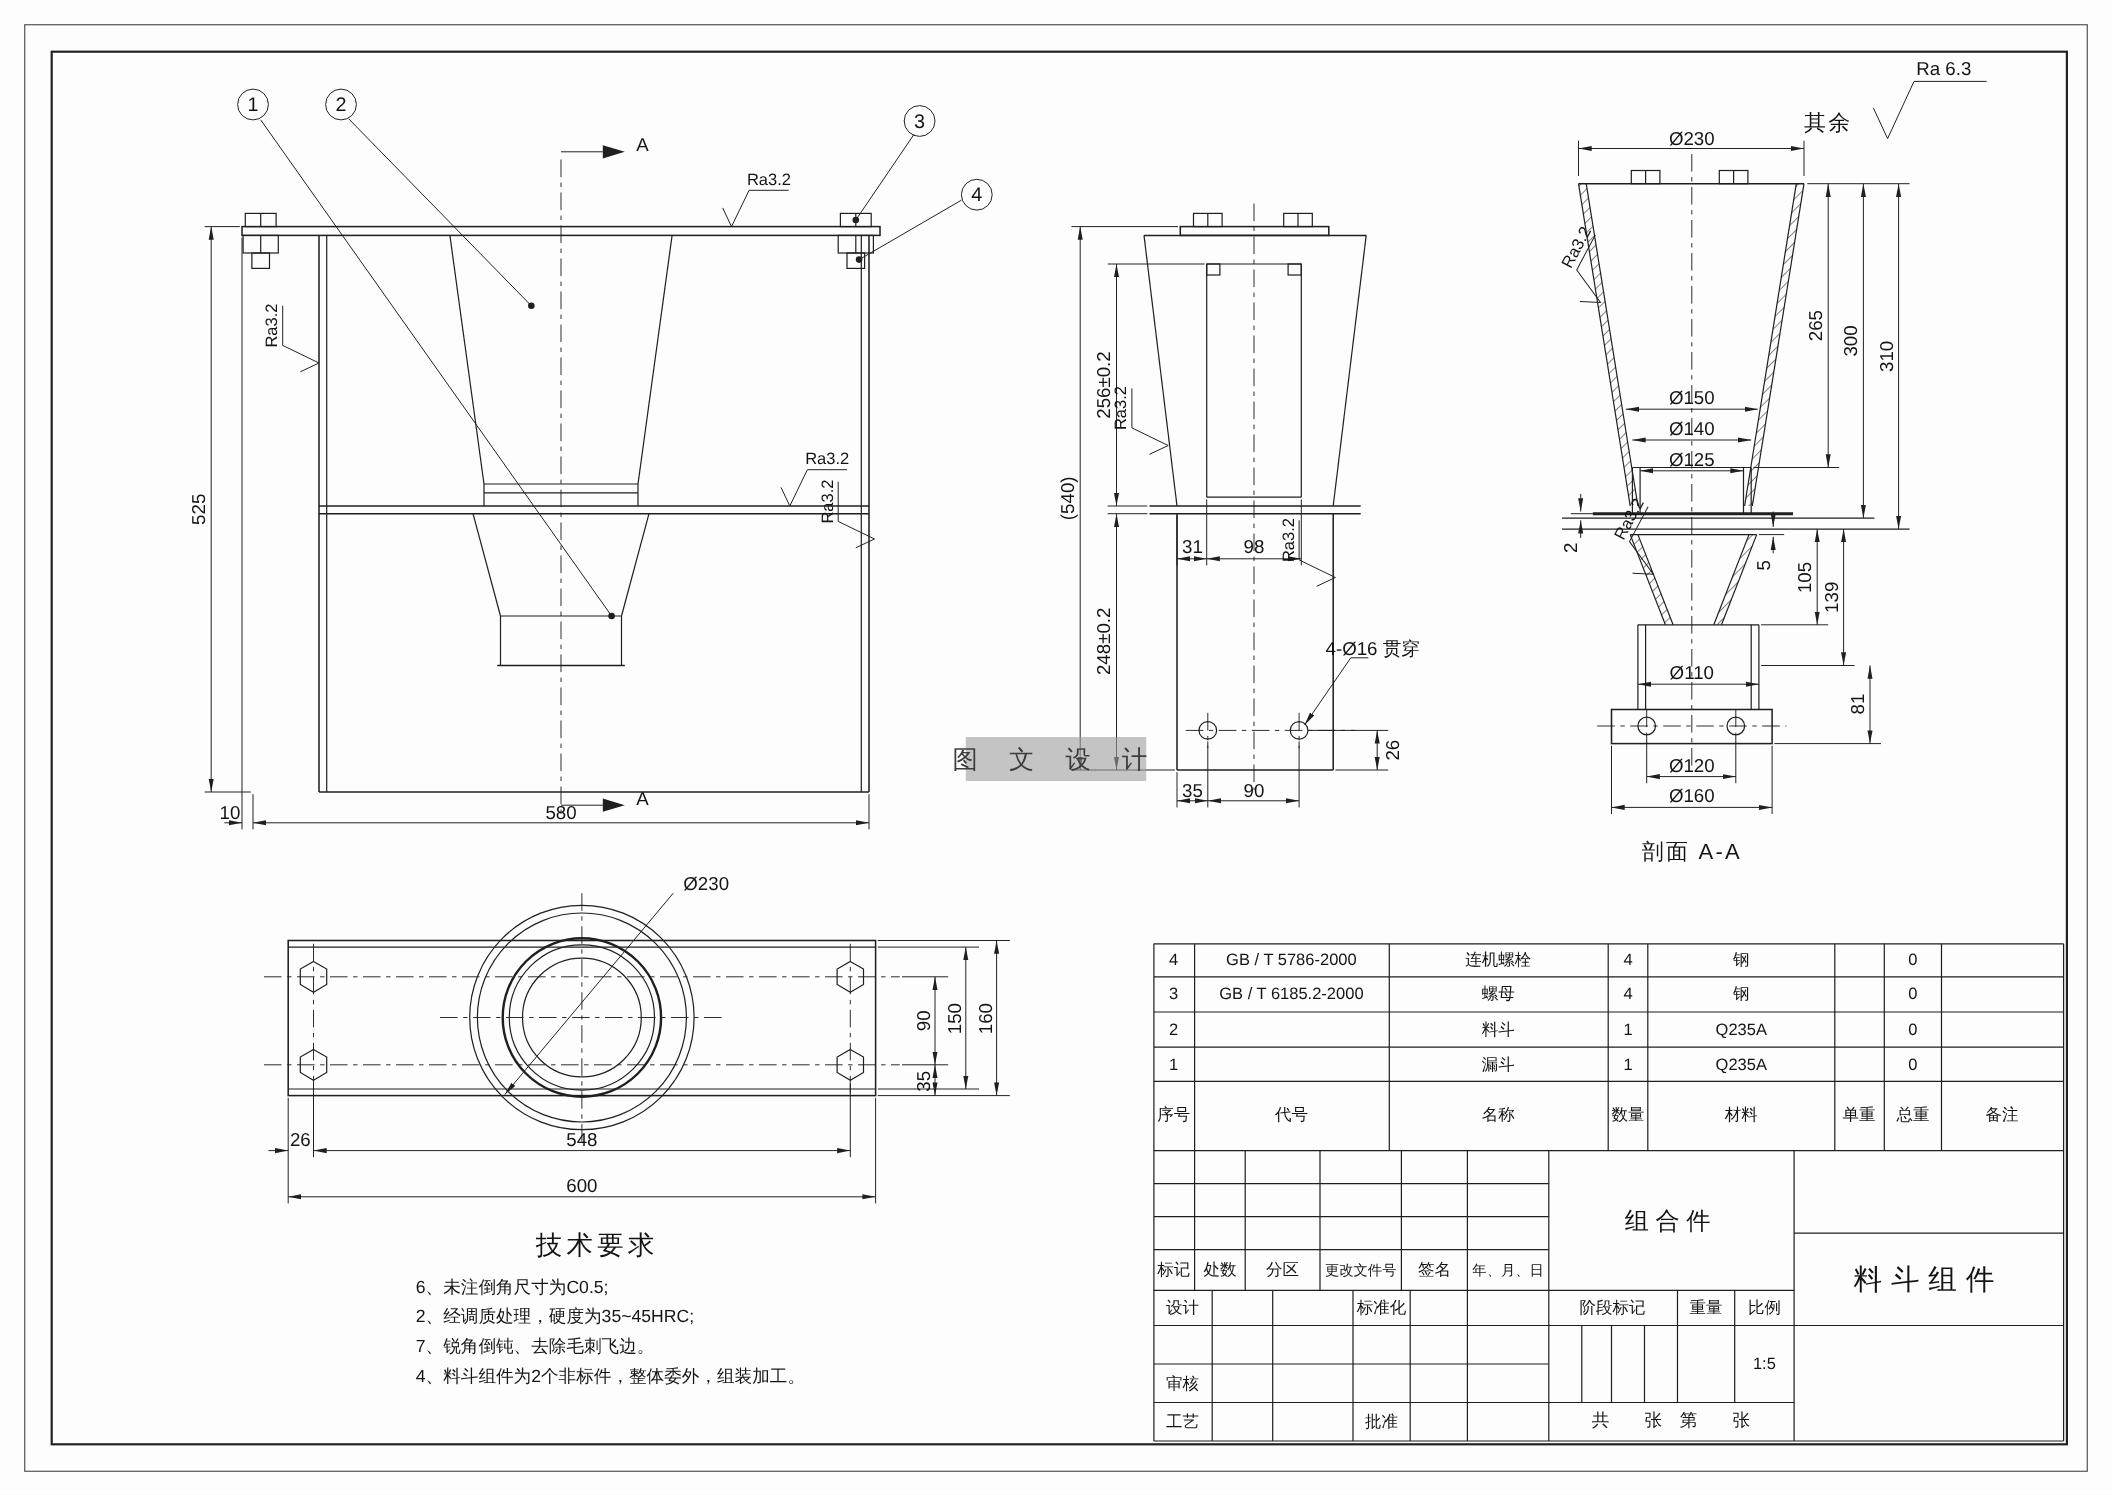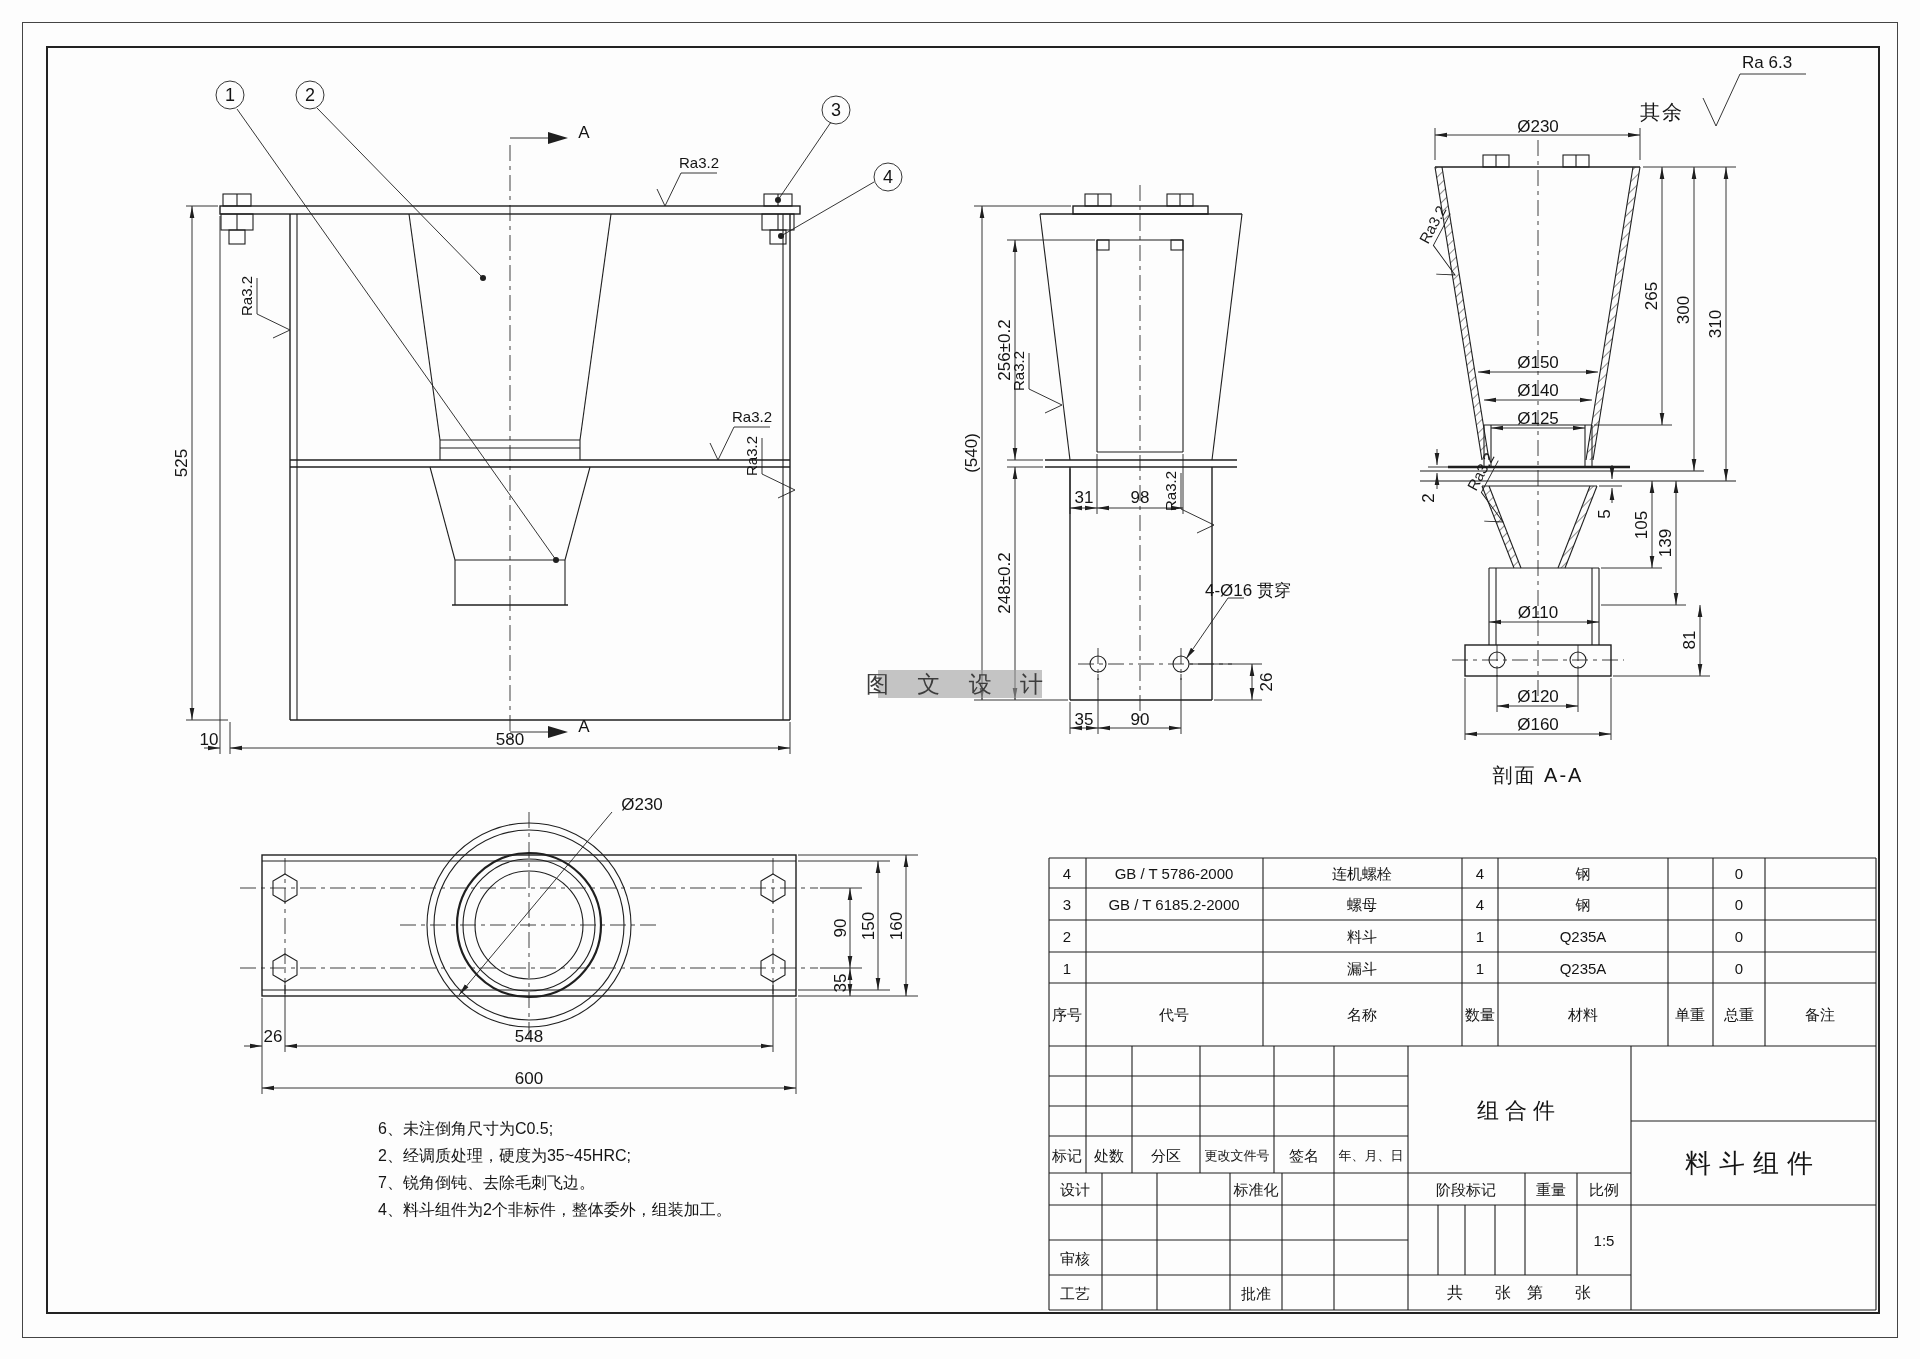--- a/index.html
+++ b/index.html
@@ -13,21 +13,21 @@
   .tl{stroke:#1f1f1f;stroke-width:.9;fill:none}
   .gl{stroke:#1f1f1f;stroke-width:1.1;fill:none}
   .cl{stroke:#1f1f1f;stroke-width:.85;fill:none;stroke-dasharray:16 5 4 5}
   .dim{font-size:17px;text-anchor:middle;dominant-baseline:central}
   .ra{font-size:15px}
   .bal{font-size:18px;text-anchor:middle;dominant-baseline:central}
   .big{font-size:20px;text-anchor:middle;dominant-baseline:central;letter-spacing:2px}
   .tb{font-size:15px;text-anchor:middle;dominant-baseline:central}
   .tbl{font-size:22px;text-anchor:middle;dominant-baseline:central;letter-spacing:6px}
   .tbx{font-size:26px;text-anchor:middle;dominant-baseline:central;letter-spacing:8px}
-  .watermark{position:absolute;left:878px;top:670px;width:164px;height:28px;background:rgba(158,158,158,.6);
+  .watermark{position:absolute;left:878px;top:670px;width:164px;height:40px;background:rgba(158,158,158,.6);
     color:#3d3d3d;font-size:23px;letter-spacing:11px;display:flex;align-items:center;justify-content:center;white-space:nowrap;}
   .tech{position:absolute;left:378px;top:1116px;width:330px;color:#141414;}
   .tech-title{font-size:24px;text-align:center;letter-spacing:4px;margin-bottom:10px;}
   .tech-item{font-size:16px;line-height:1.68;white-space:nowrap;}
 </style>
 </head>
 <body>
 
 <div class="sheet">
   <div class="frame-outer"></div>
@@ -541,18 +541,19 @@
         <text class="tb" x="1519" y="1292" style="font-size:16px">共　　张　第　　张</text>
       </g>
       <text class="tbl" x="1519" y="1110">组合件</text>
       <text class="tbx" x="1753" y="1163">料斗组件</text>
     </g>
   </svg>
 
   <div class="watermark">图 文 设 计</div>
 
   <div class="tech">
+    <div class="tech-title">技术要求</div>
     <div class="tech-item">6、未注倒角尺寸为C0.5;</div>
     <div class="tech-item">2、经调质处理，硬度为35~45HRC;</div>
     <div class="tech-item">7、锐角倒钝、去除毛刺飞边。</div>
     <div class="tech-item">4、料斗组件为2个非标件，整体委外，组装加工。</div>
   </div>
 </div>
 
 </body></html>

